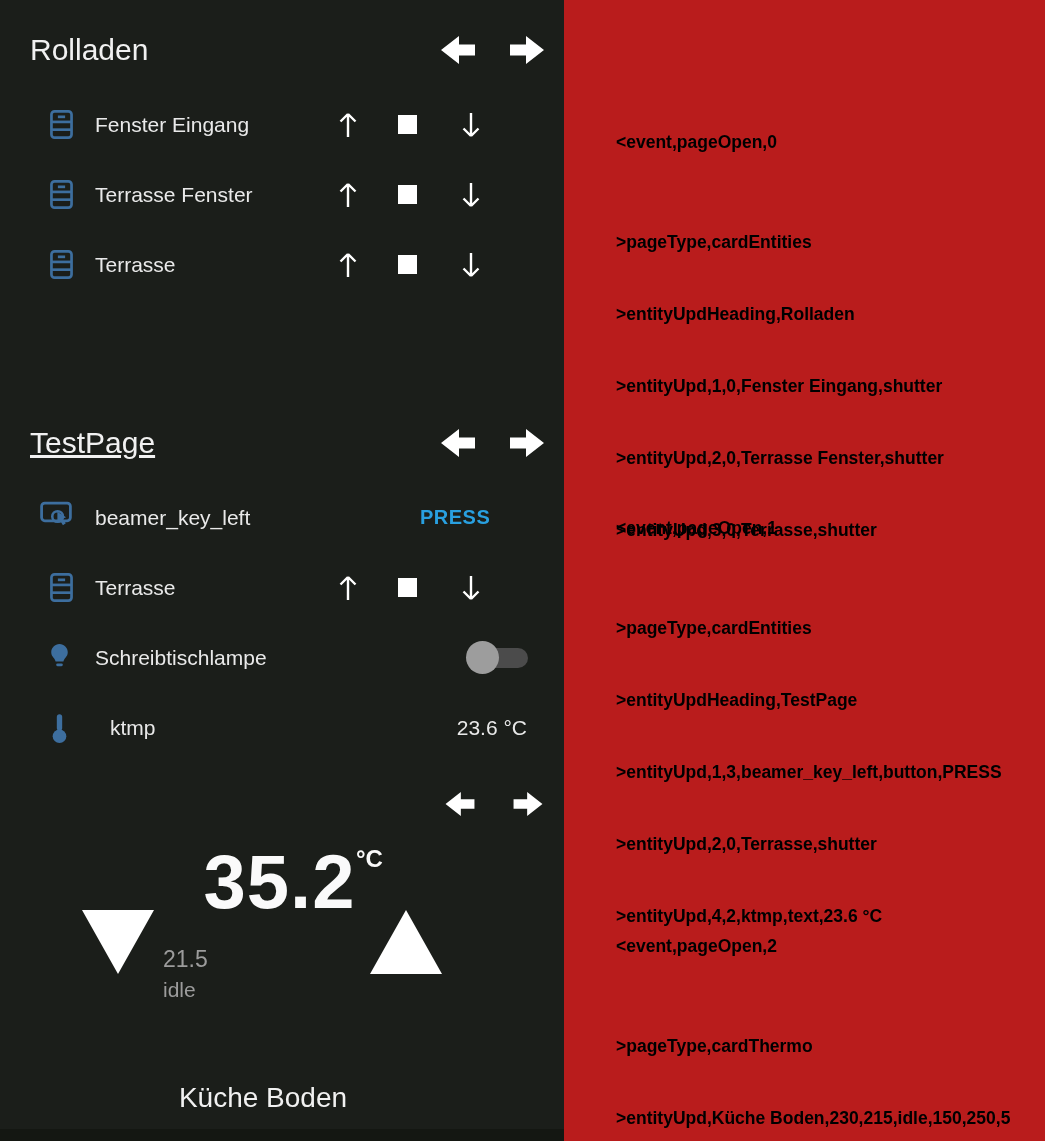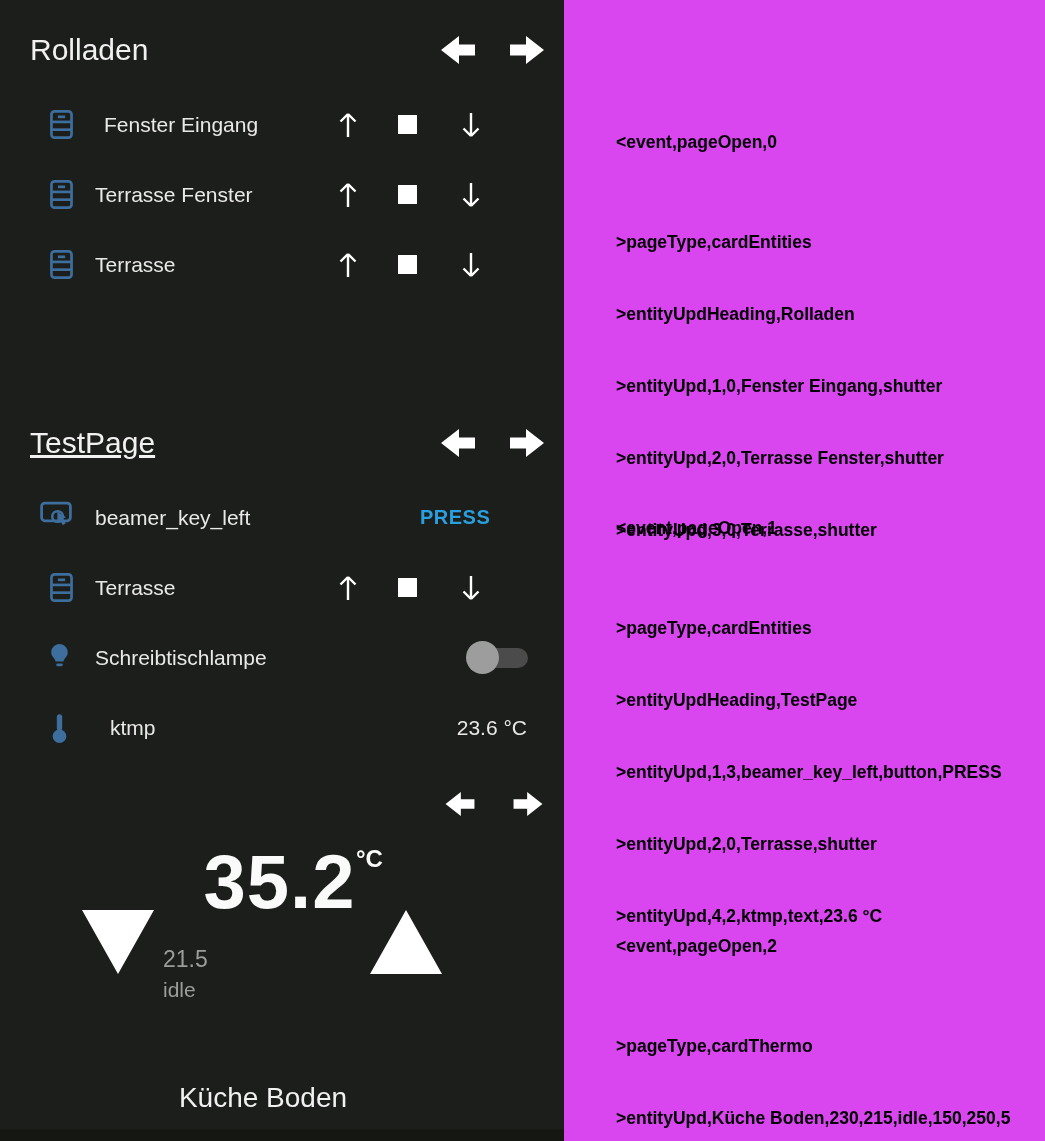--- a/index.html
+++ b/index.html
@@ -1,16 +1,16 @@
 <!DOCTYPE html>
 <html><head>
 <meta charset="utf-8">
 <style>
   html,body{margin:0;padding:0;background:#ffffff;}
-  .stage{position:relative;width:1045px;height:1141px;background:#d946ef;overflow:hidden;
+  .stage{position:relative;width:1045px;height:1141px;background:#b91c1c;overflow:hidden;
          font-family:"Liberation Sans","DejaVu Sans",sans-serif;}
   
   .panel{position:absolute;left:0;top:0;width:564px;height:1141px;background:#1b1e1a;}
   .panel-footer{position:absolute;left:0;bottom:0;width:564px;height:12px;background:#141712;}
   .abs{position:absolute;}
   .card-title{color:#f1f1f1;font-size:30px;font-weight:400;}
   .nav-btn{width:40px;height:40px;cursor:pointer;}
   .nav-btn.small{width:34px;height:34px;}
   .nav-btn svg{display:block;width:100%;height:100%;}
   .entity-label{color:#e9e9e9;font-size:21px;font-weight:400;white-space:nowrap;}
@@ -52,21 +52,21 @@
     </div>
 
     <div class="abs icon-slot" style="left:50px;top:110px;">
       <svg width="23" height="29" viewBox="0 0 22 28">
         <rect x="1.3" y="1.3" width="19.4" height="25.4" rx="3" fill="none" stroke="#3d6e9e" stroke-width="2.6"></rect>
         <line x1="7.5" y1="6.6" x2="14.5" y2="6.6" stroke="#3d6e9e" stroke-width="2.6"></line>
         <line x1="1.3" y1="11.5" x2="20.7" y2="11.5" stroke="#3d6e9e" stroke-width="2.6"></line>
         <line x1="1.3" y1="19" x2="20.7" y2="19" stroke="#3d6e9e" stroke-width="2.6"></line>
       </svg>
     </div>
-    <div class="abs entity-label" style="left:104px;top:113px;">Fenster Eingang</div>
+    <div class="abs entity-label" style="left:95px;top:113px;">Fenster Eingang</div>
     <div class="abs row-btn" style="left:335px;top:110px;">
       <svg width="26" height="30" viewBox="0 0 24 30">
         <path d="M12 27 V4 M12 4 L4.5 11.5 M12 4 L19.5 11.5" fill="none" stroke="#ffffff" stroke-width="2.4"></path>
       </svg>
     </div>
     <div class="abs row-btn stop-square" style="left:398px;top:115px;"></div>
     <div class="abs row-btn" style="left:458px;top:110px;">
       <svg width="26" height="30" viewBox="0 0 24 30">
         <path d="M12 3 V26 M12 26 L4.5 18.5 M12 26 L19.5 18.5" fill="none" stroke="#ffffff" stroke-width="2.4"></path>
       </svg>

